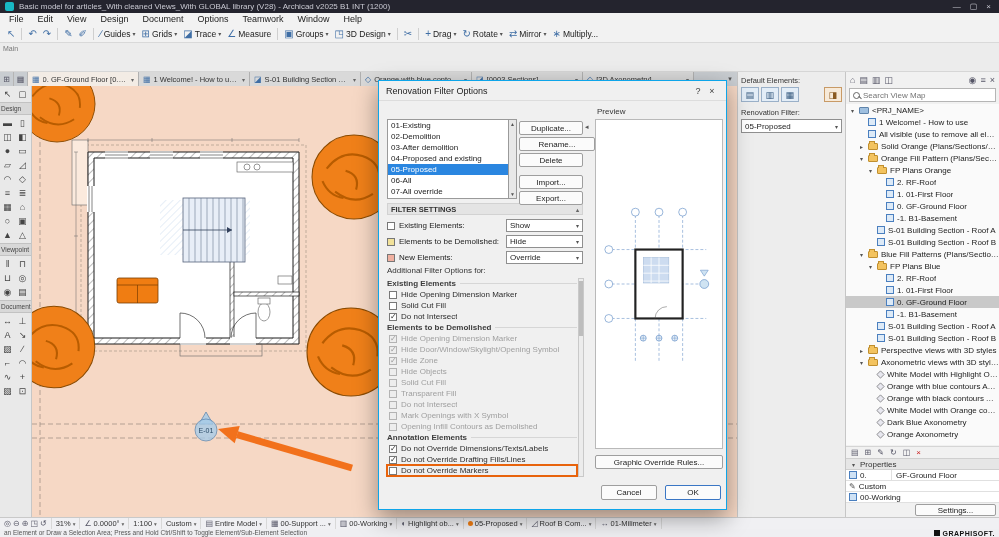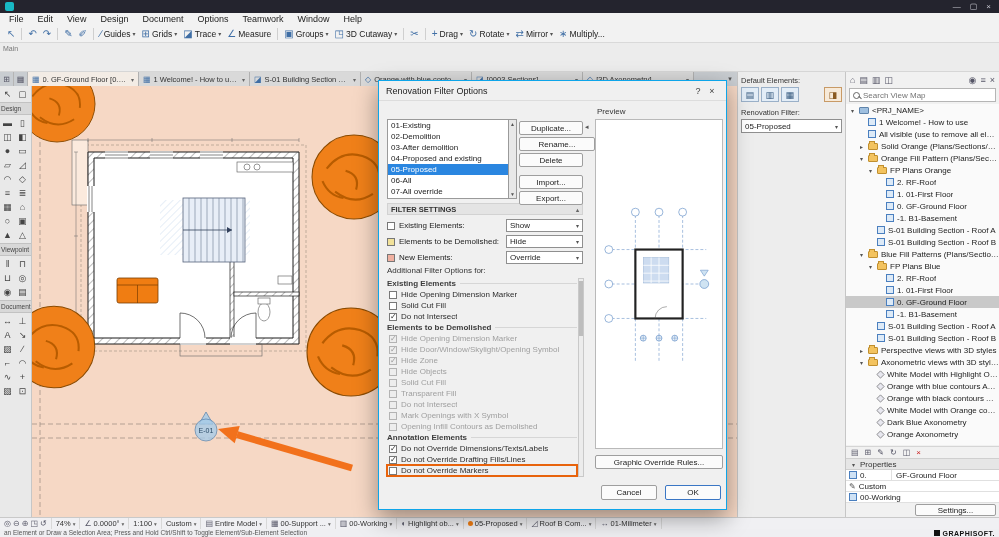--- a/index.html
+++ b/index.html
@@ -129,20 +129,21 @@
 .sb-lb{white-space:nowrap}
 #hintbar{left:0;top:529px;width:999px;height:8px;background:#efeff2;display:flex;align-items:center;padding:0 4px;font-size:6.5px;color:#555;line-height:1;z-index:6}
 .brand{margin-left:auto;font-size:7px;font-weight:bold;color:#111;letter-spacing:.5px;display:flex;align-items:center;gap:2px}
 .brand-logo{width:6px;height:6px;background:#111;flex:none}
 </style>
 </head>
 <body>
 
 <div class="abs titlebar" data-name="window-titlebar">
   <span class="app-icon" data-name="archicad-app-icon"></span>
+  <span class="title-text" data-name="window-title">Basic model for articles_With cleaned Views_With GLOBAL library (V28) - Archicad v2025 B1 INT (1200)</span>
   <span class="win-controls" data-name="window-controls">
     <span data-name="minimize-button">—</span>
     <span data-name="maximize-button">▢</span>
     <span data-name="close-button">×</span>
   </span>
 </div>
 
 <div class="abs" id="menubar" data-name="menu-bar">
     <span class="menu-item" data-name="menu-item-file">File</span>
     <span class="menu-item" data-name="menu-item-edit">Edit</span>
@@ -193,21 +194,21 @@
       <span class="tb-lb" data-name="measure-label">Measure</span>
     </span>
     <span class="tb-sep" data-name="toolbar-separator"></span>
     <span class="tb-item" data-name="groups-button">
       <span class="tb-ic" data-name="groups-icon">▣</span>
       <span class="tb-lb" data-name="groups-label">Groups</span>
       <span class="tb-dd" data-name="dropdown-arrow-icon">▾</span>
     </span>
     <span class="tb-item" data-name="cutaway-button">
       <span class="tb-ic" data-name="cutaway-icon">◳</span>
-      <span class="tb-lb" data-name="cutaway-label">3D Cutaway</span>
+      <span class="tb-lb" data-name="cutaway-label">3D Design</span>
       <span class="tb-dd" data-name="dropdown-arrow-icon">▾</span>
     </span>
     <span class="tb-sep" data-name="toolbar-separator"></span>
     <span class="tb-item" data-name="split-button">
       <span class="tb-ic" data-name="scissors-icon">✂</span>
     </span>
     <span class="tb-sep" data-name="toolbar-separator"></span>
     <span class="tb-item" data-name="drag-button">
       <span class="tb-ic" data-name="drag-icon">+</span>
       <span class="tb-lb" data-name="drag-label">Drag</span>
@@ -787,21 +788,21 @@
 
 <div class="abs" id="statusbar" data-name="quick-options-bar">
     <div class="sb-seg" data-name="statusbar-zoom-tools">
       <span class="sb-ic" data-name="zoom-icon">◎</span>
       <span class="sb-ic" data-name="zoom-out-icon">⊖</span>
       <span class="sb-ic" data-name="zoom-in-icon">⊕</span>
       <span class="sb-ic" data-name="fit-in-window-icon">◳</span>
       <span class="sb-ic" data-name="previous-zoom-icon">↺</span>
     </div>
     <div class="sb-seg" data-name="statusbar-zoom-level">
-      <span class="sb-lb" data-name="statusbar-value">74%</span>
+      <span class="sb-lb" data-name="statusbar-value">31%</span>
       <span class="sb-dd" data-name="dropdown-arrow-icon">▾</span>
     </div>
     <div class="sb-seg" data-name="statusbar-orientation">
       <span class="sb-ic" data-name="orientation-icon">∠</span>
       <span class="sb-lb" data-name="statusbar-value">0.0000°</span>
       <span class="sb-dd" data-name="dropdown-arrow-icon">▾</span>
     </div>
     <div class="sb-seg" data-name="statusbar-scale">
       <span class="sb-lb" data-name="statusbar-value">1:100</span>
       <span class="sb-dd" data-name="dropdown-arrow-icon">▾</span>

